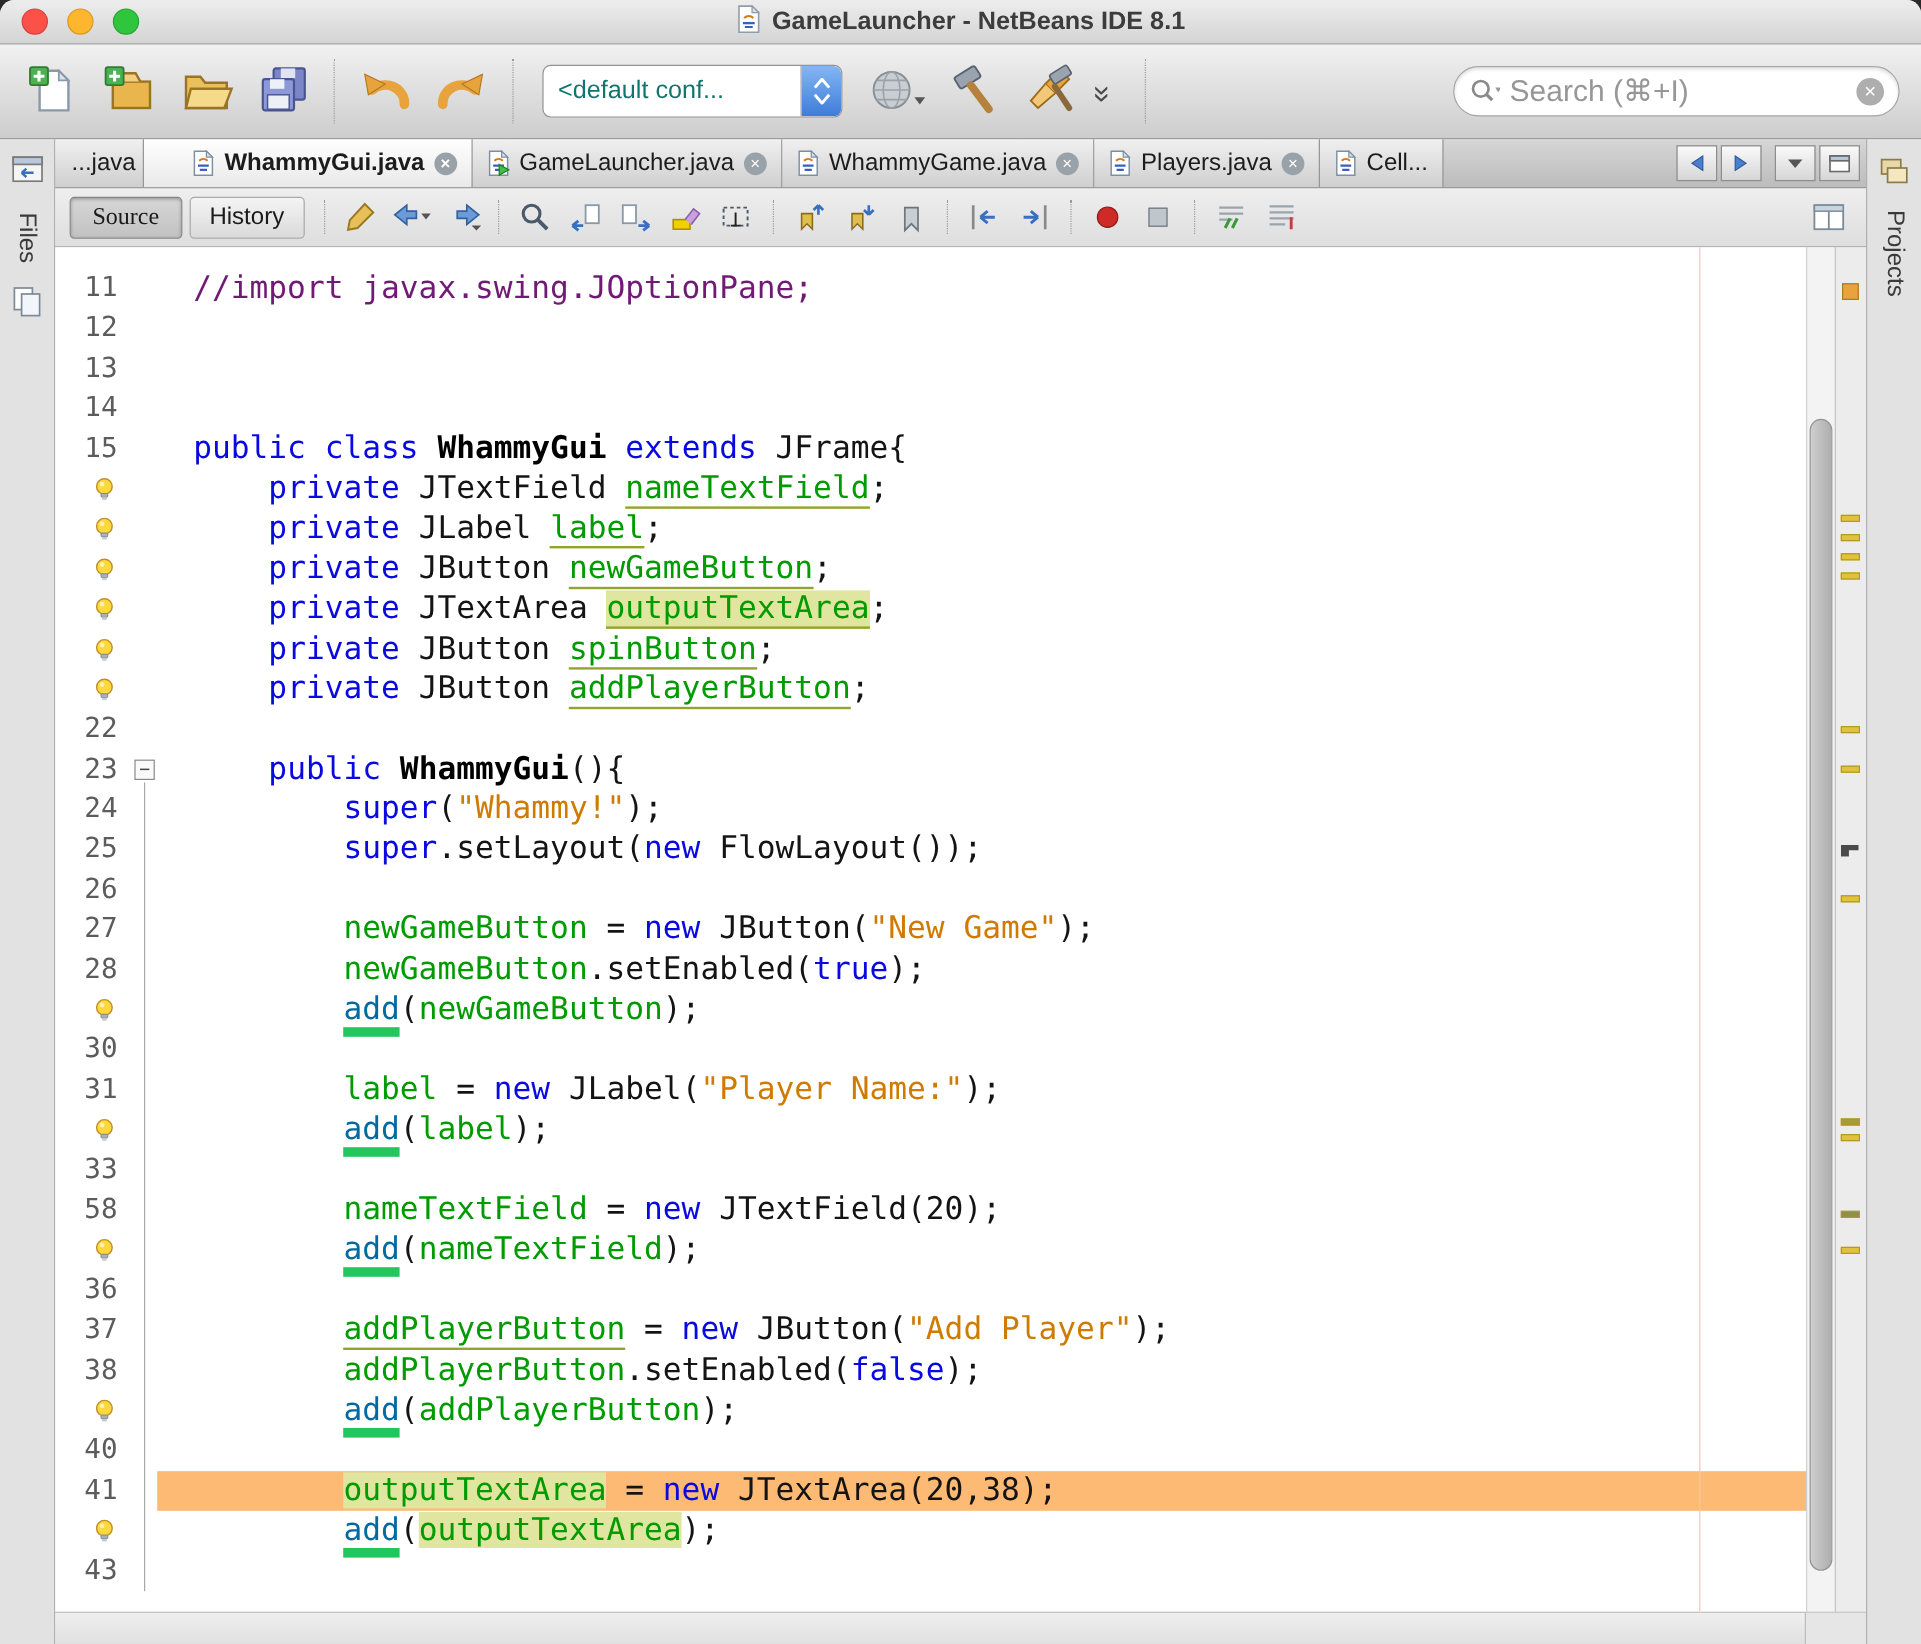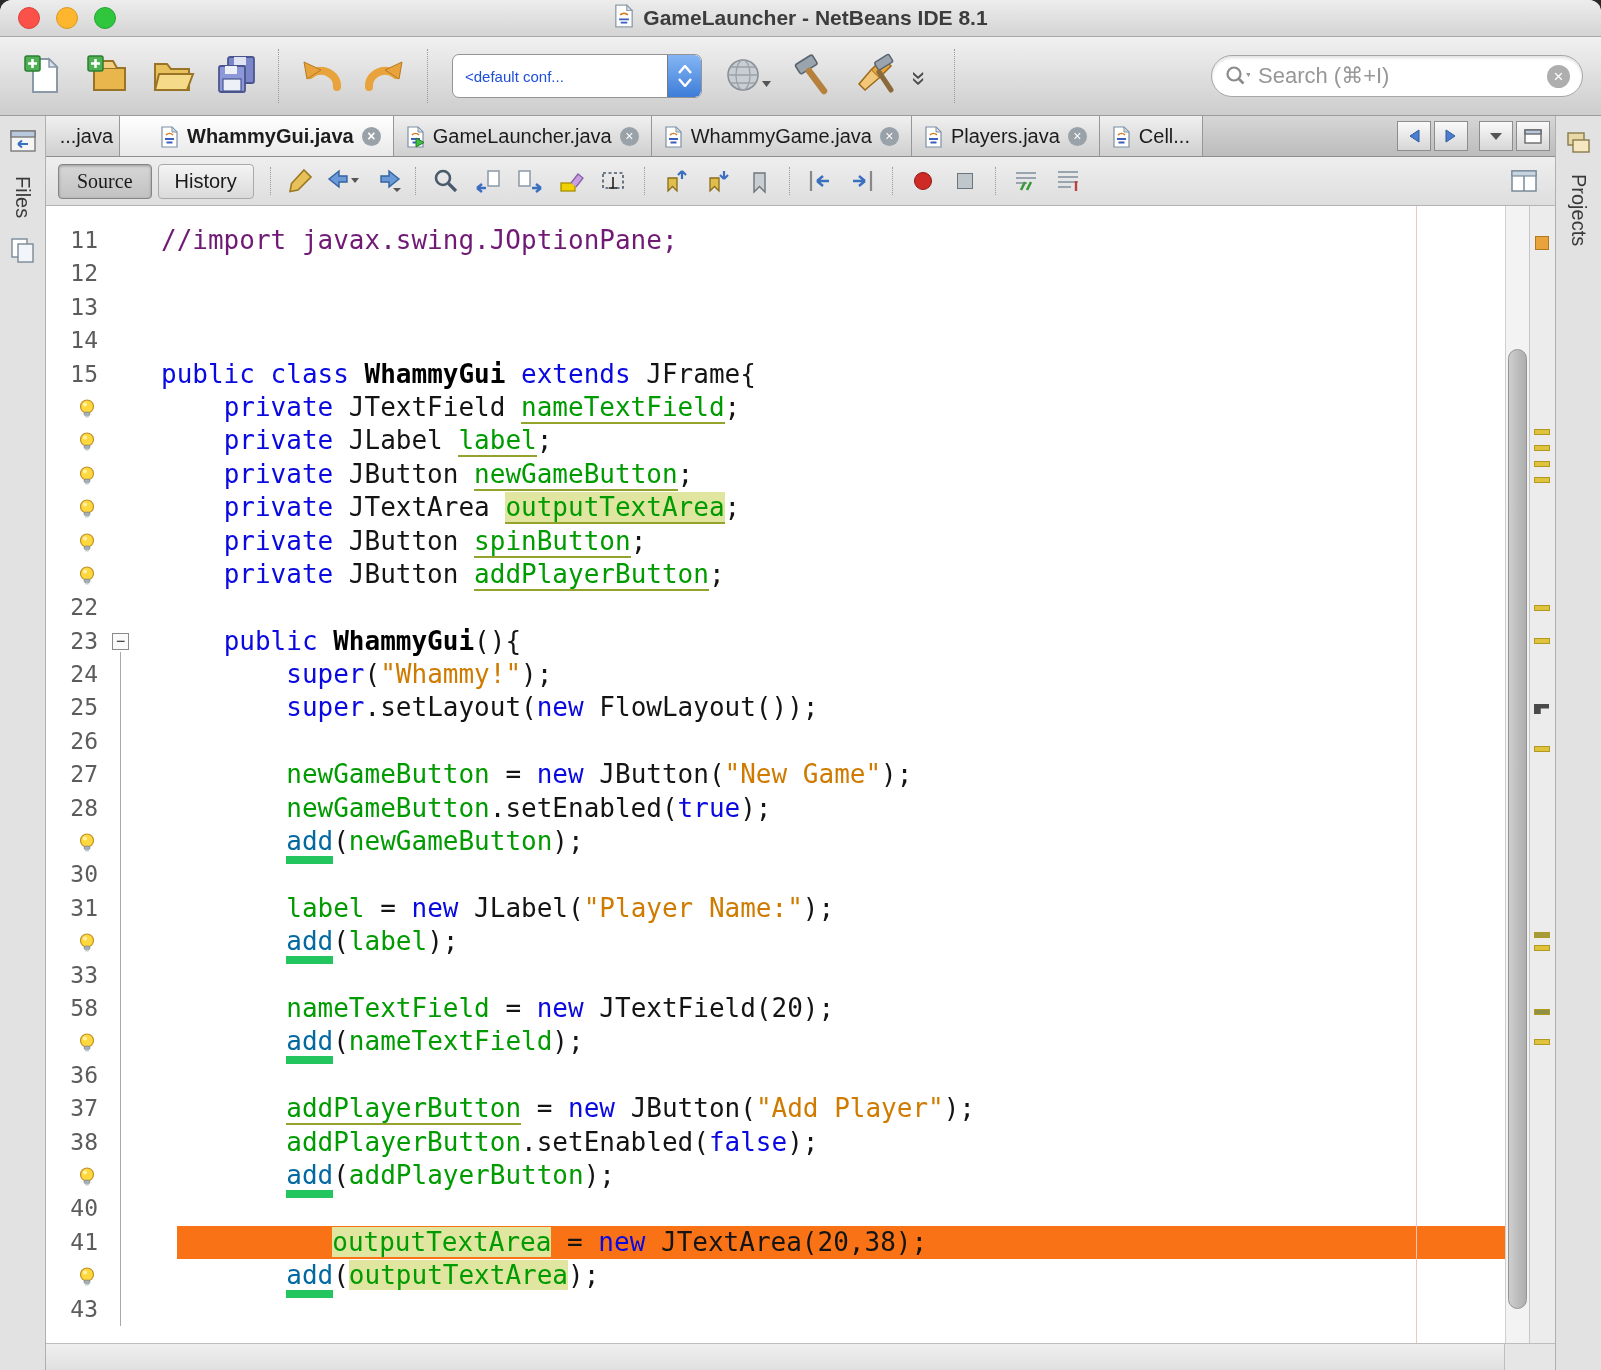--- a/index.html
+++ b/index.html
@@ -14,25 +14,25 @@
   .light.yellow{background:#fdb62d;border:1px solid #d89a20;box-sizing:border-box;}
   .light.green{background:#2fc63e;border:1px solid #26a532;box-sizing:border-box;}
   .title-center{position:absolute;left:0;right:0;top:0;bottom:0;display:flex;align-items:center;justify-content:center;gap:8px;pointer-events:none;}
   .title-text{font-size:21px;font-weight:bold;color:#3c3c3c;}
 
   
   .main-toolbar{height:78px;flex:0 0 78px;background:linear-gradient(#f1f1f1,#cdcdcd);border-bottom:1px solid #9b9b9b;display:flex;align-items:center;padding:0 12px;}
   .tbtn{width:64px;height:66px;display:flex;align-items:center;justify-content:center;background:transparent;border:none;padding:0;}
   .vsep-dotted{width:0;height:54px;border-left:1px dotted #999;margin:0 10px;}
   .config-select{width:250px;height:44px;background:#fff;border:1px solid #949494;border-radius:7px;display:flex;align-items:center;overflow:hidden;margin:0 14px;box-sizing:border-box;}
-  .config-text{flex:1;padding:0 12px;font-size:15px;color:#1d4ed8;white-space:nowrap;overflow:hidden;}
+  .config-text{flex:1;padding:0 12px;font-size:21px;color:#0f766e;white-space:nowrap;overflow:hidden;}
   .stepper{width:33px;height:42px;background:linear-gradient(#84b6f4,#3d7cd8);display:flex;flex-direction:column;align-items:center;justify-content:center;gap:4px;border-left:1px solid #7a7a7a;border-radius:0 6px 6px 0;}
   .overflow-chevrons{font-size:26px;color:#4a4a4a;transform:rotate(90deg);display:inline-block;margin:0 6px;letter-spacing:-4px;}
   .search-box{margin-left:auto;width:372px;height:42px;background:#fff;border:1px solid #a6a6a6;border-radius:21px;display:flex;align-items:center;padding:0 12px;box-shadow:inset 0 2px 3px rgba(0,0,0,.12);box-sizing:border-box;margin-right:6px;}
-  .search-box input{border:none;outline:none;flex:1;font-size:22px;color:#333;background:transparent;font-family:"Liberation Sans",sans-serif;min-width:0;}
+  .search-box input{border:none;outline:none;flex:1;font-size:25px;color:#333;background:transparent;font-family:"Liberation Sans",sans-serif;min-width:0;}
   .search-box input::placeholder{color:#979797;}
   .clear-btn{width:23px;height:23px;border-radius:50%;background:#aeaeae;color:#fff;font-size:17px;line-height:23px;text-align:center;flex:0 0 23px;}
 
   
   .workspace{flex:1;display:flex;min-height:0;}
   .left-strip{width:46px;flex:0 0 46px;background:#e2e2e2;border-right:1px solid #b0b0b0;display:flex;flex-direction:column;align-items:center;padding-top:12px;gap:18px;box-sizing:border-box;}
   .right-strip{width:46px;flex:0 0 46px;background:#e2e2e2;border-left:1px solid #b0b0b0;display:flex;flex-direction:column;align-items:center;padding-top:14px;gap:14px;box-sizing:border-box;}
   .strip-label{writing-mode:vertical-rl;font-size:20px;color:#3a3a3a;}
   .center{flex:1;display:flex;flex-direction:column;min-width:0;}
 
@@ -57,21 +57,21 @@
   .sq-gray{width:16px;height:16px;background:#bfc6cc;border:1px solid #6d757c;box-sizing:border-box;display:inline-block;}
   .split-right{margin-left:auto;margin-right:10px;}
 
   
   .editor-body{flex:1;display:flex;min-height:0;}
   .code-scroll{position:relative;flex:1;background:#fff;overflow:hidden;font-family:"DejaVu Sans Mono",monospace;padding-top:18px;box-sizing:border-box;}
   .crow{display:flex;height:33.4px;line-height:33.4px;position:relative;justify-content:flex-end;}
   .gcell{width:85px;flex:0 0 85px;text-align:right;padding-right:33px;box-sizing:border-box;color:#5c5c5c;font-size:23px;}
   .bulb svg{vertical-align:-5px;}
   .ccell{flex:1;padding-left:30px;white-space:pre;font-size:26px;color:#141414;}
-  .crow.current .ccell{background:#f97316;margin-left:46px;}
+  .crow.current .ccell{background:#fdba74;}
   .fold-box{position:absolute;left:66px;top:8px;width:17px;height:17px;border:1px solid #8a8a8a;background:#fafafa;color:#444;font-size:15px;line-height:15px;text-align:center;box-sizing:border-box;font-family:"DejaVu Sans Mono",monospace;}
   .fold-line{position:absolute;left:74px;top:446px;height:674px;width:0;border-left:1px solid #a8a8a8;}
   .margin-line{position:absolute;left:1370px;top:0;bottom:0;width:0;border-left:1px solid #f2c4c4;}
 
   .tk-p{color:#141414;}
   .tk-k{color:#0909e0;}
   .tk-c{color:#701a75;}
   .tk-s{color:#ce7b00;}
   .tk-b{color:#000;font-weight:bold;}
   .tk-f{color:#009b00;}

